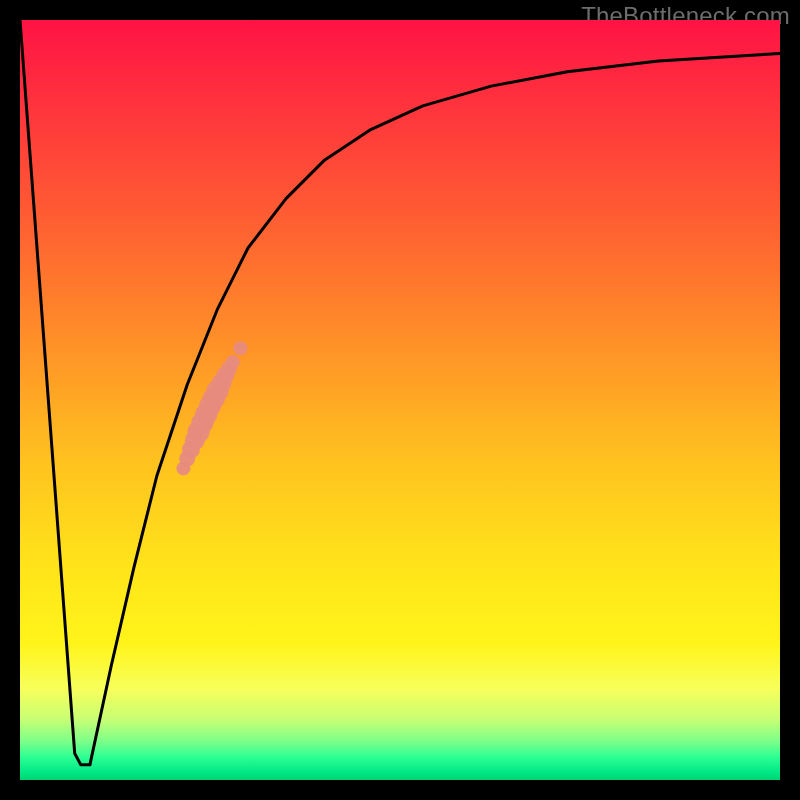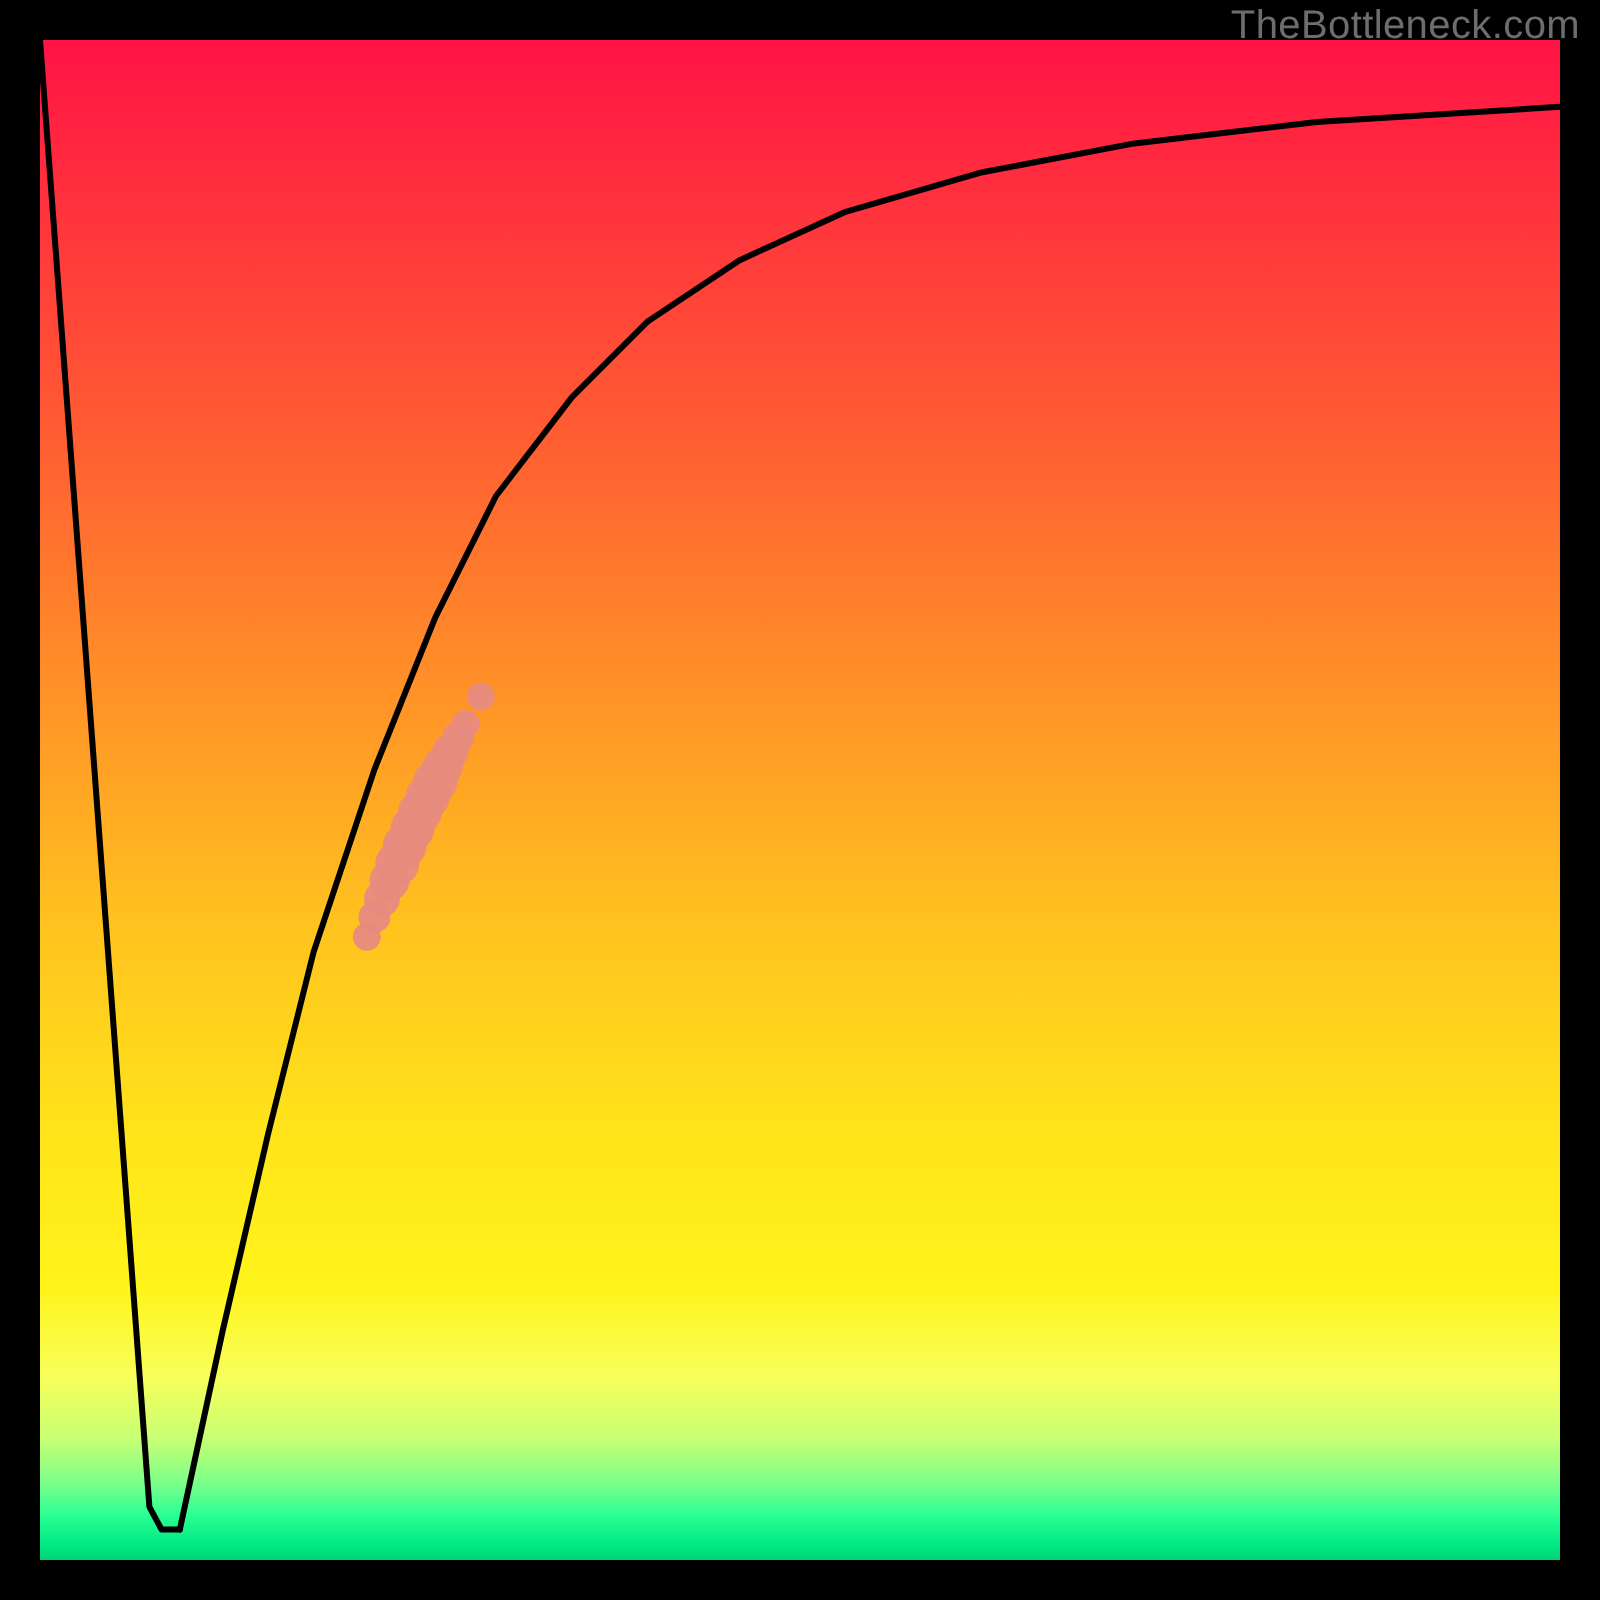--- a/index.html
+++ b/index.html
@@ -39,21 +39,21 @@
       #2cff94 97%,
       #00e884 99%,
       #00d474 100%
     );
   }
   .watermark {
     position: absolute;
     top: 2px;
     right: 10px;
     color: #6d6d6d;
-    font-size: 20px;
+    font-size: 24px;
     font-weight: 500;
     letter-spacing: 0.2px;
     user-select: none;
   }
   svg.curves {
     position: absolute;
     left: 0;
     top: 0;
     width: 760px;
     height: 760px;

